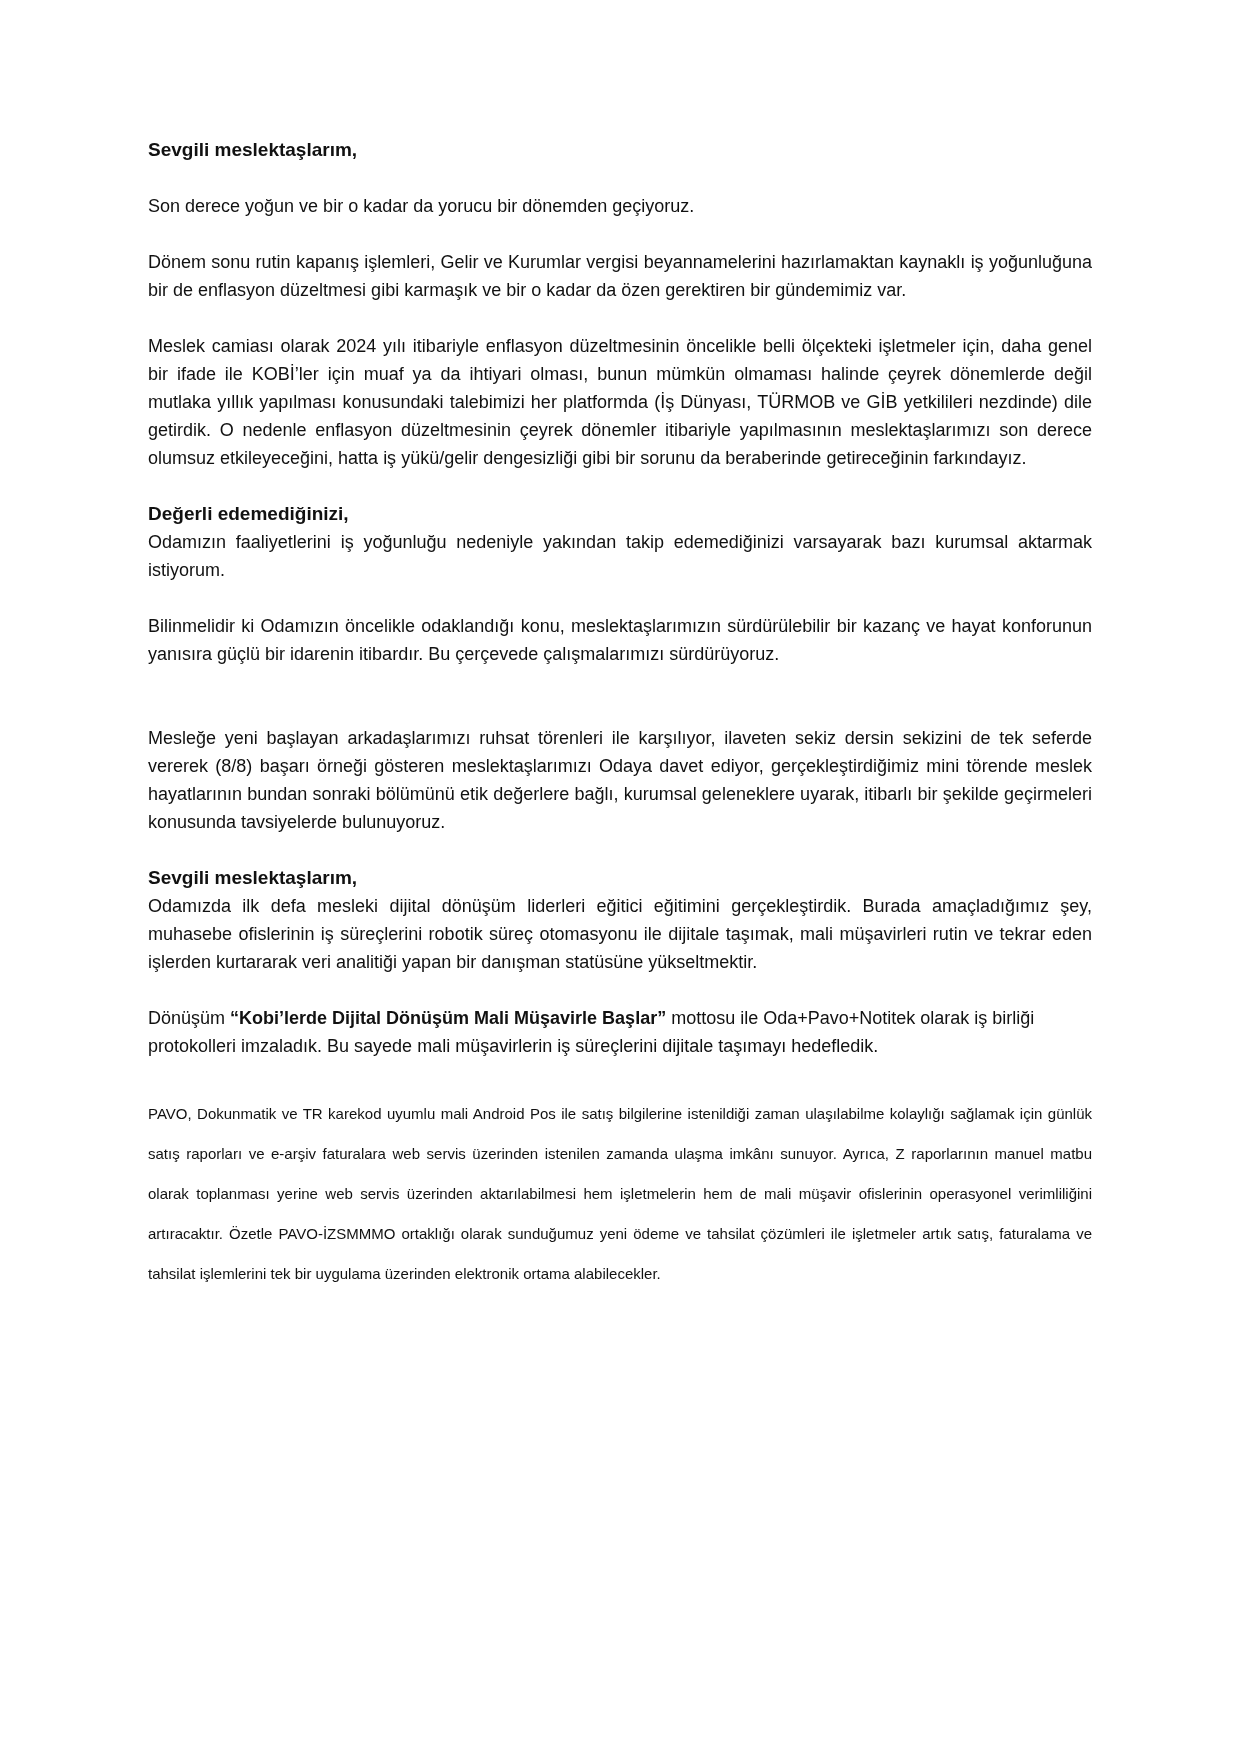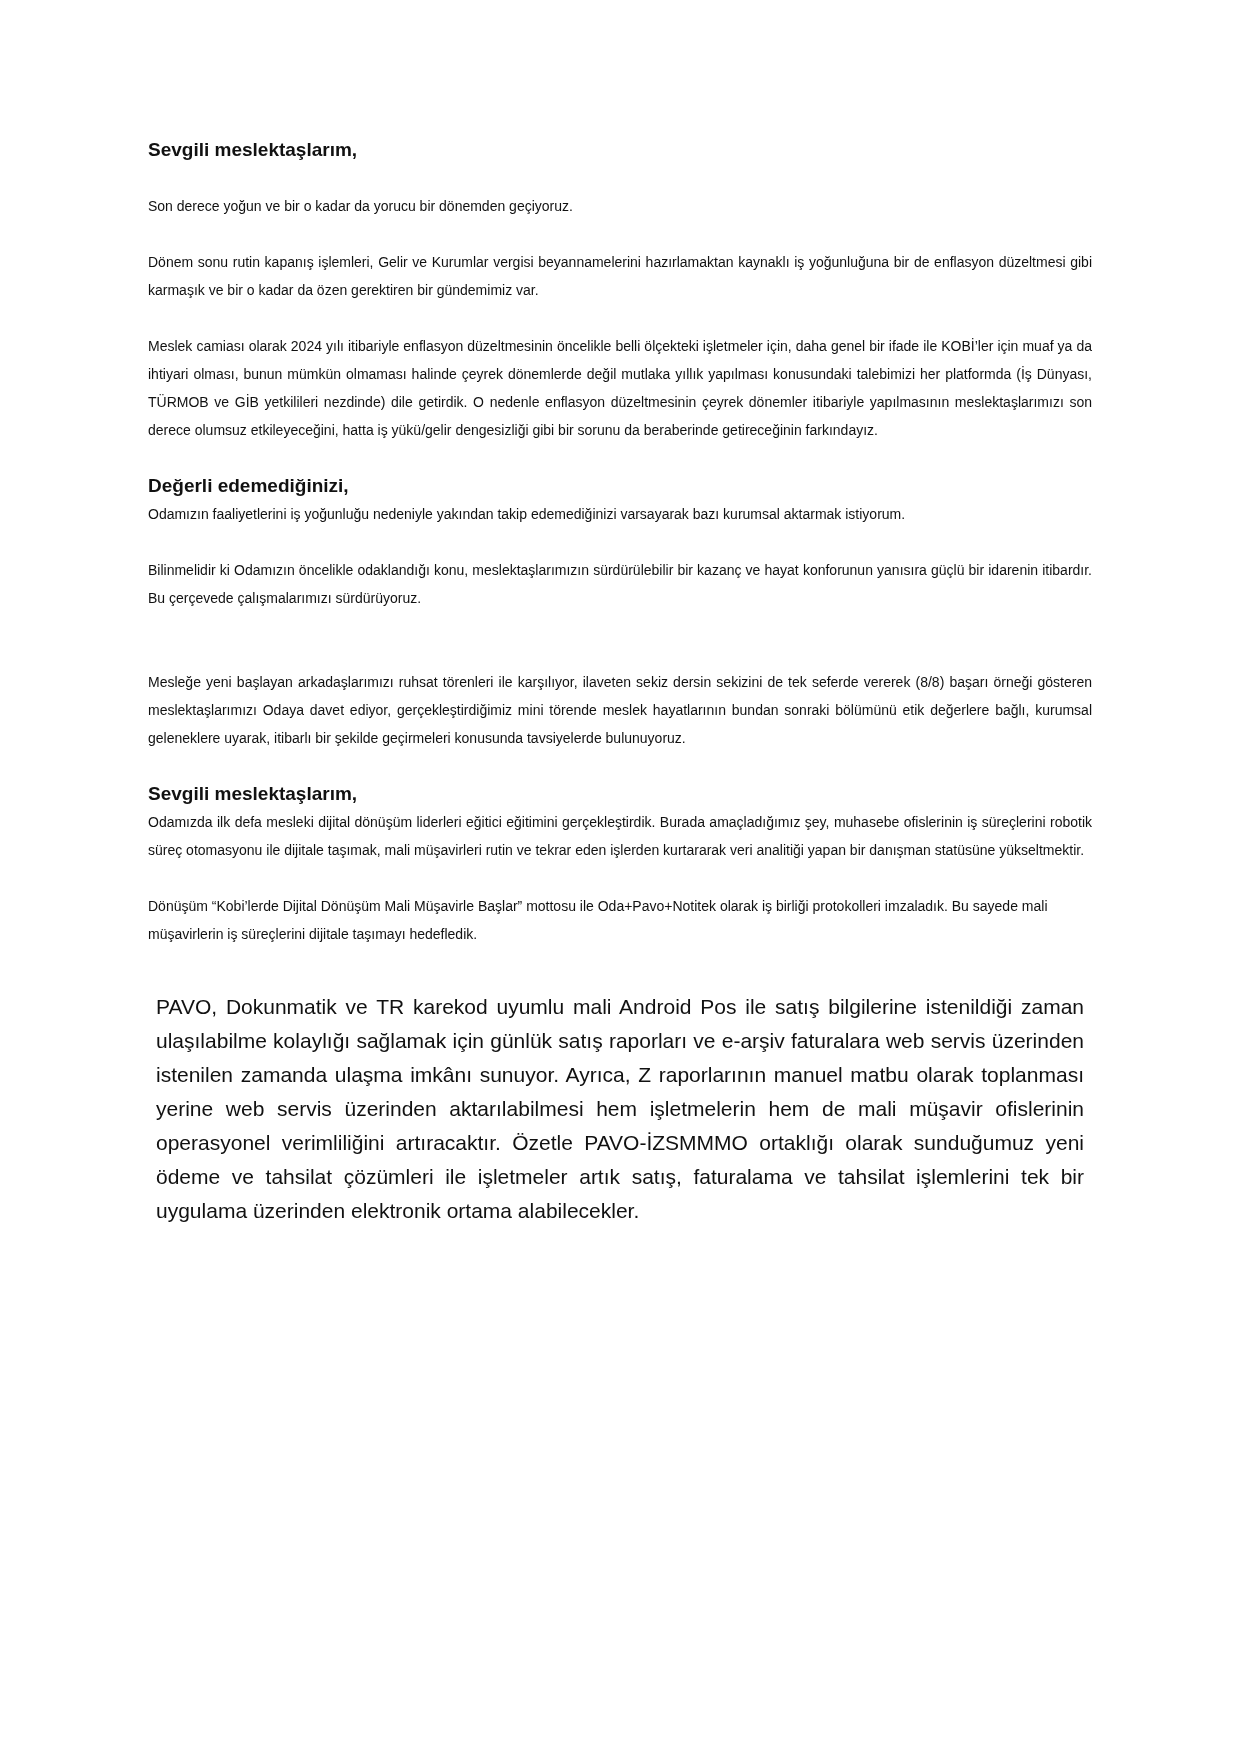--- a/index.html
+++ b/index.html
@@ -1,23 +1,23 @@
 <!DOCTYPE html>
 <html><head>
 <meta charset="utf-8">
 <style>
   html, body { margin:0; padding:0; background:#ffffff; }
   body { width:1241px; height:1755px; position:relative; overflow:hidden; }
   .page { position:absolute; left:148px; top:136px; width:944px; color:#111; font-family:"Liberation Sans", sans-serif; }
-  .p { font-size:14px; line-height:28px; margin:0; text-align:justify; }
+  .p { font-size:18px; line-height:28px; margin:0; text-align:justify; }
   .p.left { text-align:left; }
   .h { font-size:19px; line-height:28px; font-weight:bold; margin:0; }
   .gap { height:28px; }
-  .big { font-size:21px; line-height:34px; text-align:justify; margin:8px; }
-  b { font-weight:normal; }
+  .big { font-size:15px; line-height:40px; text-align:justify; margin:0; }
+  b { font-weight:bold; }
 </style>
 </head>
 <body>
 
 <div class="page">
   <p class="h">Sevgili meslektaşlarım,</p>
   <div class="gap"></div>
   <p class="p left">Son derece yoğun ve bir o kadar da yorucu bir dönemden geçiyoruz.</p>
   <div class="gap"></div>
   <p class="p">Dönem sonu rutin kapanış işlemleri, Gelir ve Kurumlar vergisi beyannamelerini hazırlamaktan kaynaklı iş yoğunluğuna bir de enflasyon düzeltmesi gibi karmaşık ve bir o kadar da özen gerektiren bir gündemimiz var.</p>

